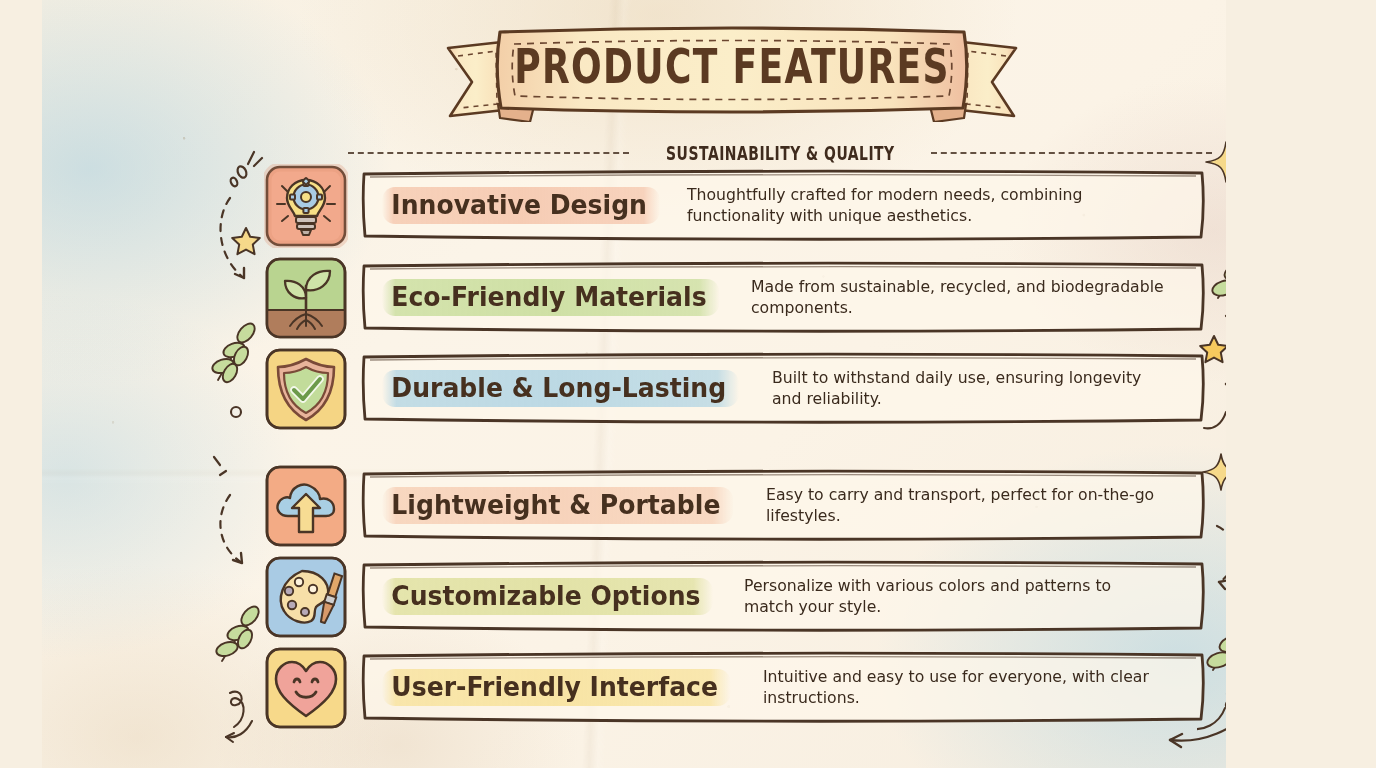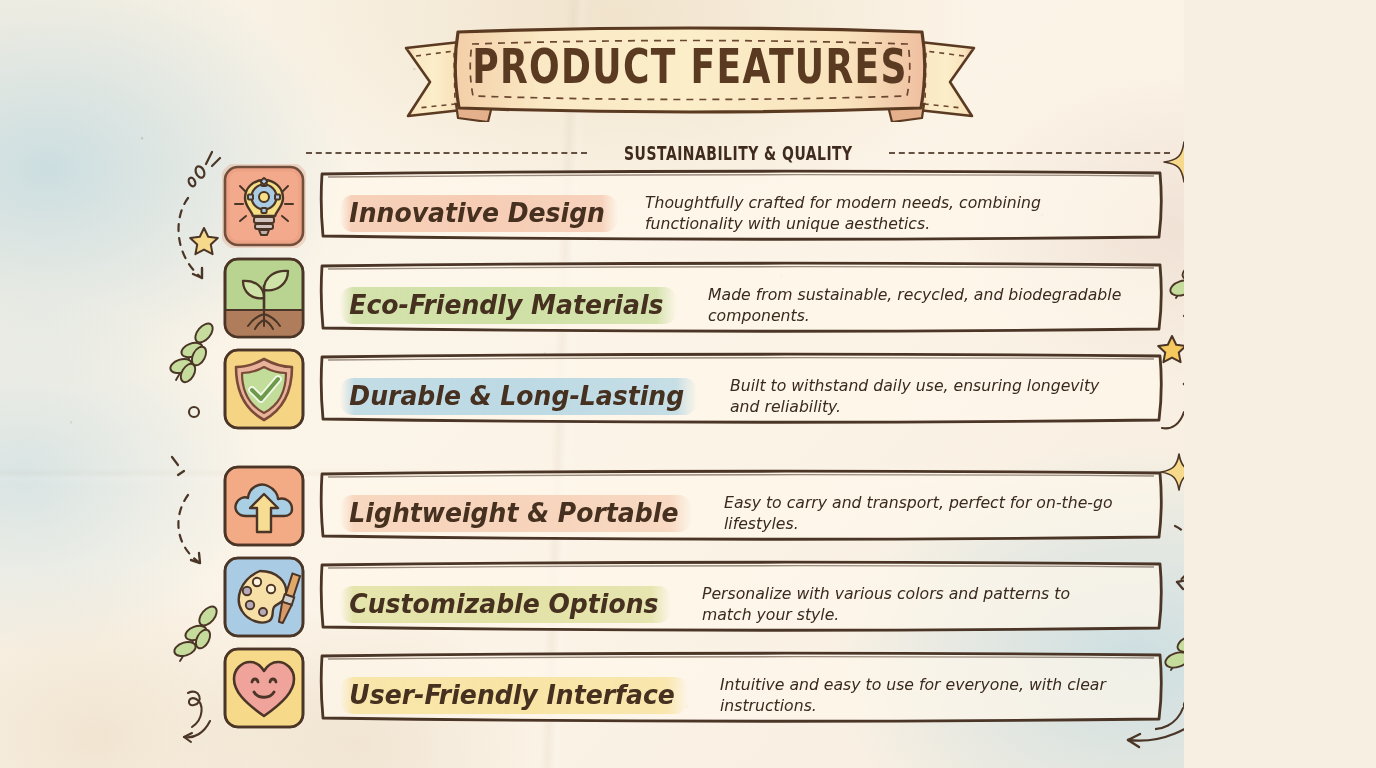--- a/index.html
+++ b/index.html
@@ -13,20 +13,21 @@
     position:relative;width:1184px;height:768px;overflow:hidden;
     background:
       radial-gradient(ellipse 420px 300px at 4% 22%, rgba(168,206,222,.55), rgba(168,206,222,0) 72%),
       radial-gradient(ellipse 340px 260px at 2% 62%, rgba(176,210,224,.45), rgba(176,210,224,0) 70%),
       radial-gradient(ellipse 420px 300px at 96% 86%, rgba(176,212,226,.60), rgba(176,212,226,0) 72%),
       radial-gradient(ellipse 300px 220px at 99% 30%, rgba(222,196,186,.35), rgba(222,196,186,0) 70%),
       radial-gradient(ellipse 340px 240px at 8% 96%, rgba(226,206,176,.40), rgba(226,206,176,0) 72%),
       radial-gradient(ellipse 500px 300px at 52% 2%, rgba(233,214,182,.55), rgba(233,214,182,0) 72%),
       radial-gradient(ellipse 260px 200px at 30% 97%, rgba(228,210,186,.45), rgba(228,210,186,0) 70%),
       linear-gradient(135deg,#f7f0e2 0%,#fbf4e8 35%,#fbf3e6 60%,#f6eddf 100%);
+    margin-left: 42px;
   }
   
   #speckle{
     position:absolute;inset:0;pointer-events:none;opacity:.5;
     background-image:
       radial-gradient(circle at 12% 18%, rgba(140,110,70,.45) 0 1.1px, transparent 1.6px),
       radial-gradient(circle at 35% 9%, rgba(140,110,70,.35) 0 1px, transparent 1.5px),
       radial-gradient(circle at 73% 14%, rgba(140,110,70,.30) 0 1px, transparent 1.5px),
       radial-gradient(circle at 88% 28%, rgba(140,110,70,.35) 0 1.2px, transparent 1.7px),
       radial-gradient(circle at 6% 55%, rgba(140,110,70,.30) 0 1px, transparent 1.5px),
@@ -77,22 +78,22 @@
   .row{position:absolute;height:82px;}
   .tile{
     position:absolute;left:0;top:0;width:84px;height:84px;
   }
   .tile svg{display:block;}
   .bar{
     position:absolute;left:96px;top:4px;width:846px;height:74px;
   }
   .bar-frame{position:absolute;inset:0;}
   .bar-inner{
-    position:absolute;left:0;top:8px;width:846px;height:74px;
-    display:flex;align-items:center;font-style:italic;
+    position:absolute;left:0;top:0;width:846px;height:74px;
+    display:flex;align-items:center;
   }
   .feat-title{
     flex:0 0 auto;
     margin-left:22px;
     padding:2px 14px 4px 10px;
     font-family:"DejaVu Sans",sans-serif;
     font-size:27px;font-weight:bold;color:#46301f;
     white-space:nowrap;
     transform:scaleX(.93);
     transform-origin:left center;

